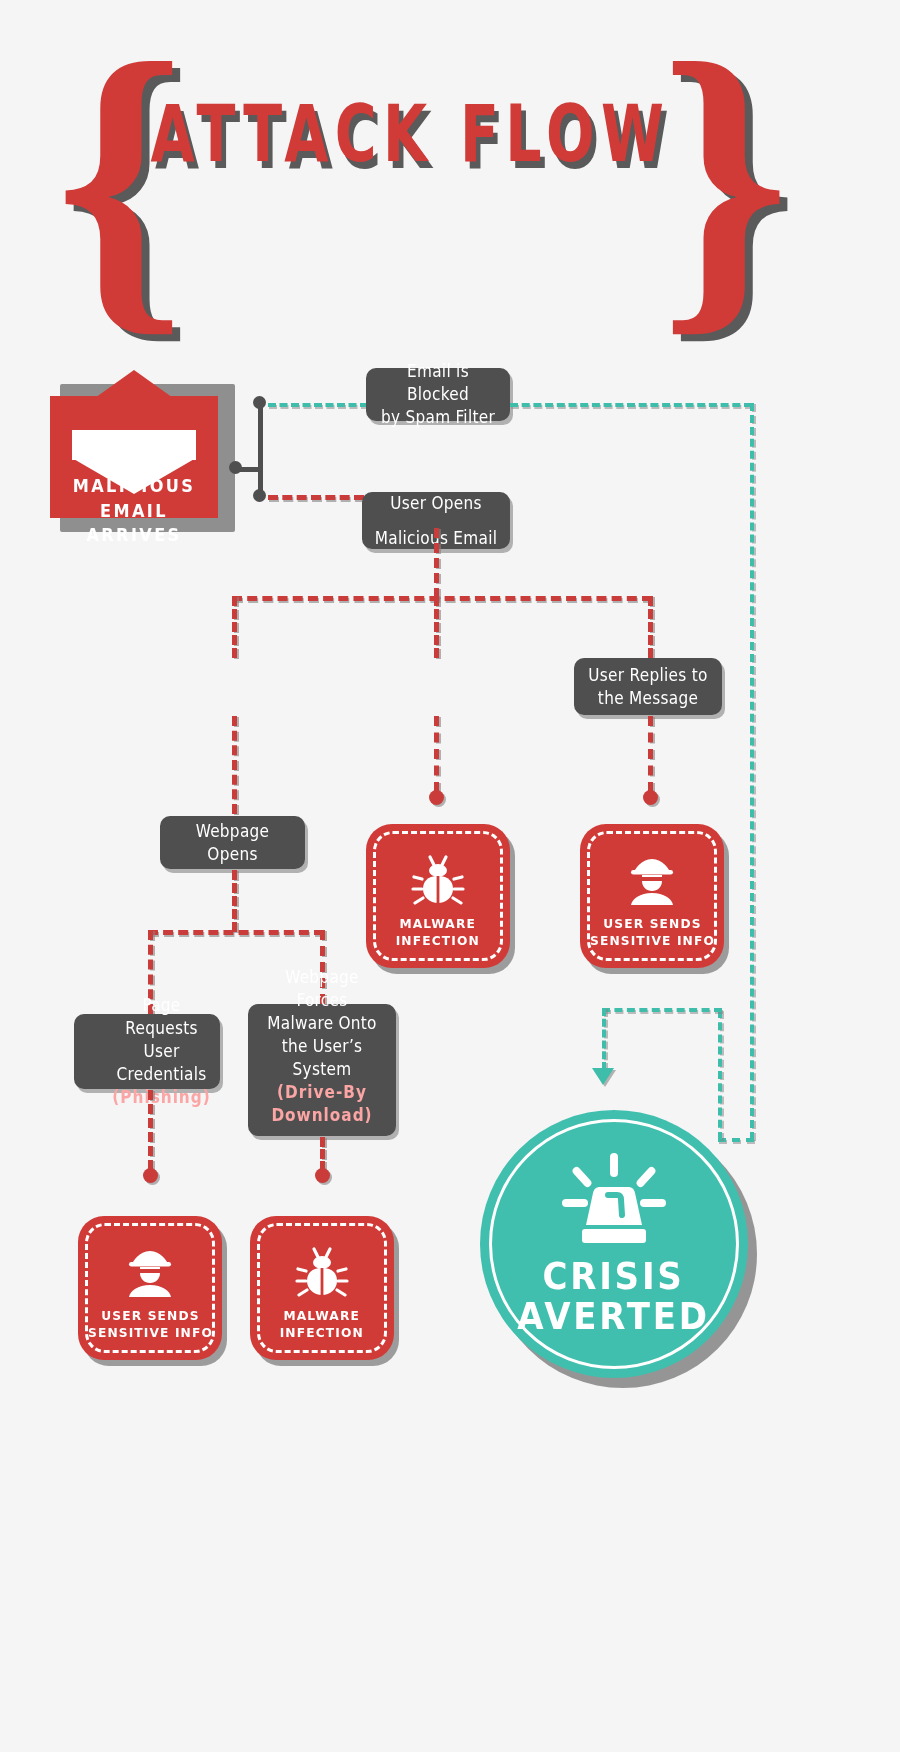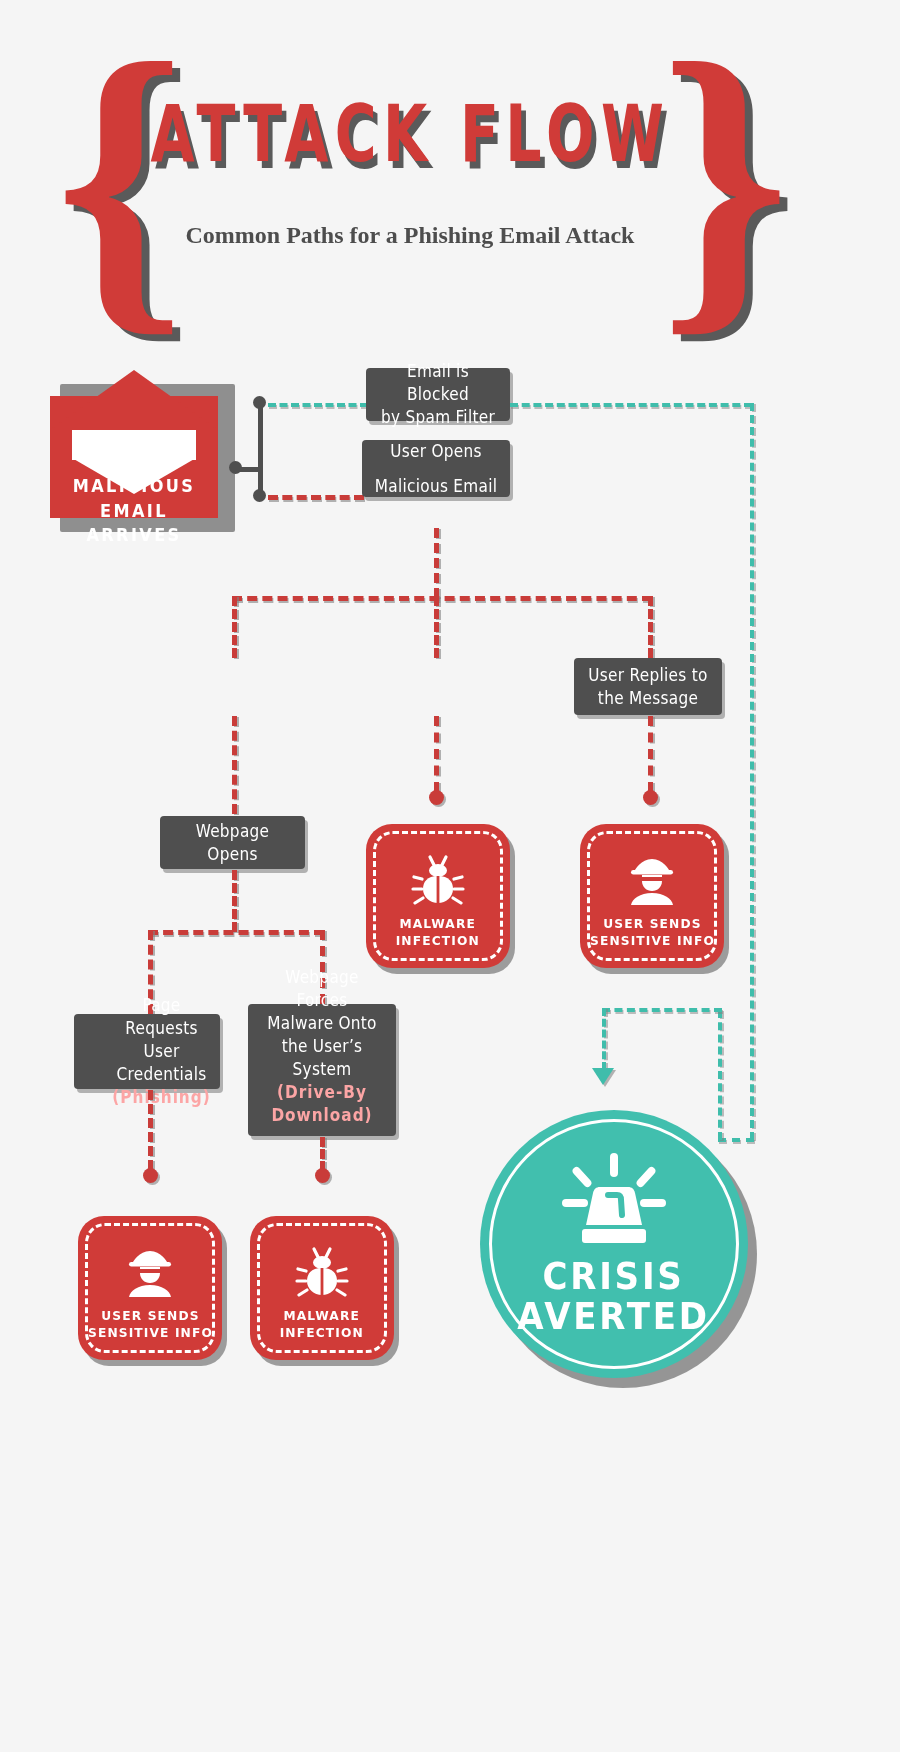--- a/index.html
+++ b/index.html
@@ -52,21 +52,21 @@
     border-top:36px solid #fff;}
   .env-label{
     position:absolute;left:0;top:78px;width:168px;text-align:center;
     color:#fff;font-family:"DejaVu Sans",sans-serif;font-weight:700;
     font-size:17px;letter-spacing:2.5px;line-height:1.45;
     transform:scaleX(0.95);
   }
 
   
   .node{
-    position:absolute;background:#4f4f4f;border-radius:4px;
+    position:absolute;background:#4f4f4f;border-radius:10px;
     color:#ffffff;text-align:center;
     font-family:"DejaVu Sans Condensed","DejaVu Sans",sans-serif;
     font-size:17px;line-height:1.35;
     display:flex;align-items:center;justify-content:center;
     box-shadow:3px 4px 0 rgba(120,120,120,0.55);
     padding:9px 10px;box-sizing:border-box;
     letter-spacing:0.3px;
   }
   .node .accent{display:block;color:#fca5a5;font-weight:700;letter-spacing:1px;}
 
@@ -128,21 +128,20 @@
 </style>
 </head>
 <body>
 
 <div class="stage">
 
   <div class="header">
     <div class="brace brace-l">{</div>
     <div class="brace brace-r">}</div>
     <div class="title">ATTACK FLOW</div>
-    <div class="subtitle">Common Paths for a Phishing Email Attack</div>
   </div>
 
   <div class="envelope">
     <div class="env-shadow"></div>
     <div class="env-body">
       <div class="env-paper"></div>
       <div class="env-vfold"></div>
       <div class="env-label">
         <span>MALICIOUS</span>
         <span>EMAIL ARRIVES</span>
@@ -159,21 +158,21 @@
 
   <div class="ln h-teal" style="left:268px;top:403px;width:100px;"></div>
 
   <div class="ln h-red" style="left:268px;top:495px;width:96px;"></div>
 
   <div class="node" style="left:366px;top:368px;width:144px;height:53px;flex-direction:column;">
     <span>Email is Blocked</span>
     <span>by Spam Filter</span>
   </div>
 
-  <div class="node" style="left:362px;top:440px;width:148px;height:57px;flex-direction:column;gap:12px;">
+  <div class="node" style="left:362px;top:492px;width:148px;height:57px;flex-direction:column;gap:12px;">
     <span>User Opens</span>
     <span>Malicious Email</span>
   </div>
 
   <div class="ln h-teal" style="left:510px;top:403px;width:242px;"></div>
   <div class="ln v-teal" style="left:750px;top:403px;height:737px;"></div>
   <div class="ln h-teal" style="left:718px;top:1138px;width:36px;"></div>
   <div class="ln v-teal" style="left:718px;top:1010px;height:130px;"></div>
   <div class="ln h-teal" style="left:602px;top:1008px;width:120px;"></div>
   <div class="ln v-teal" style="left:602px;top:1008px;height:62px;"></div>

